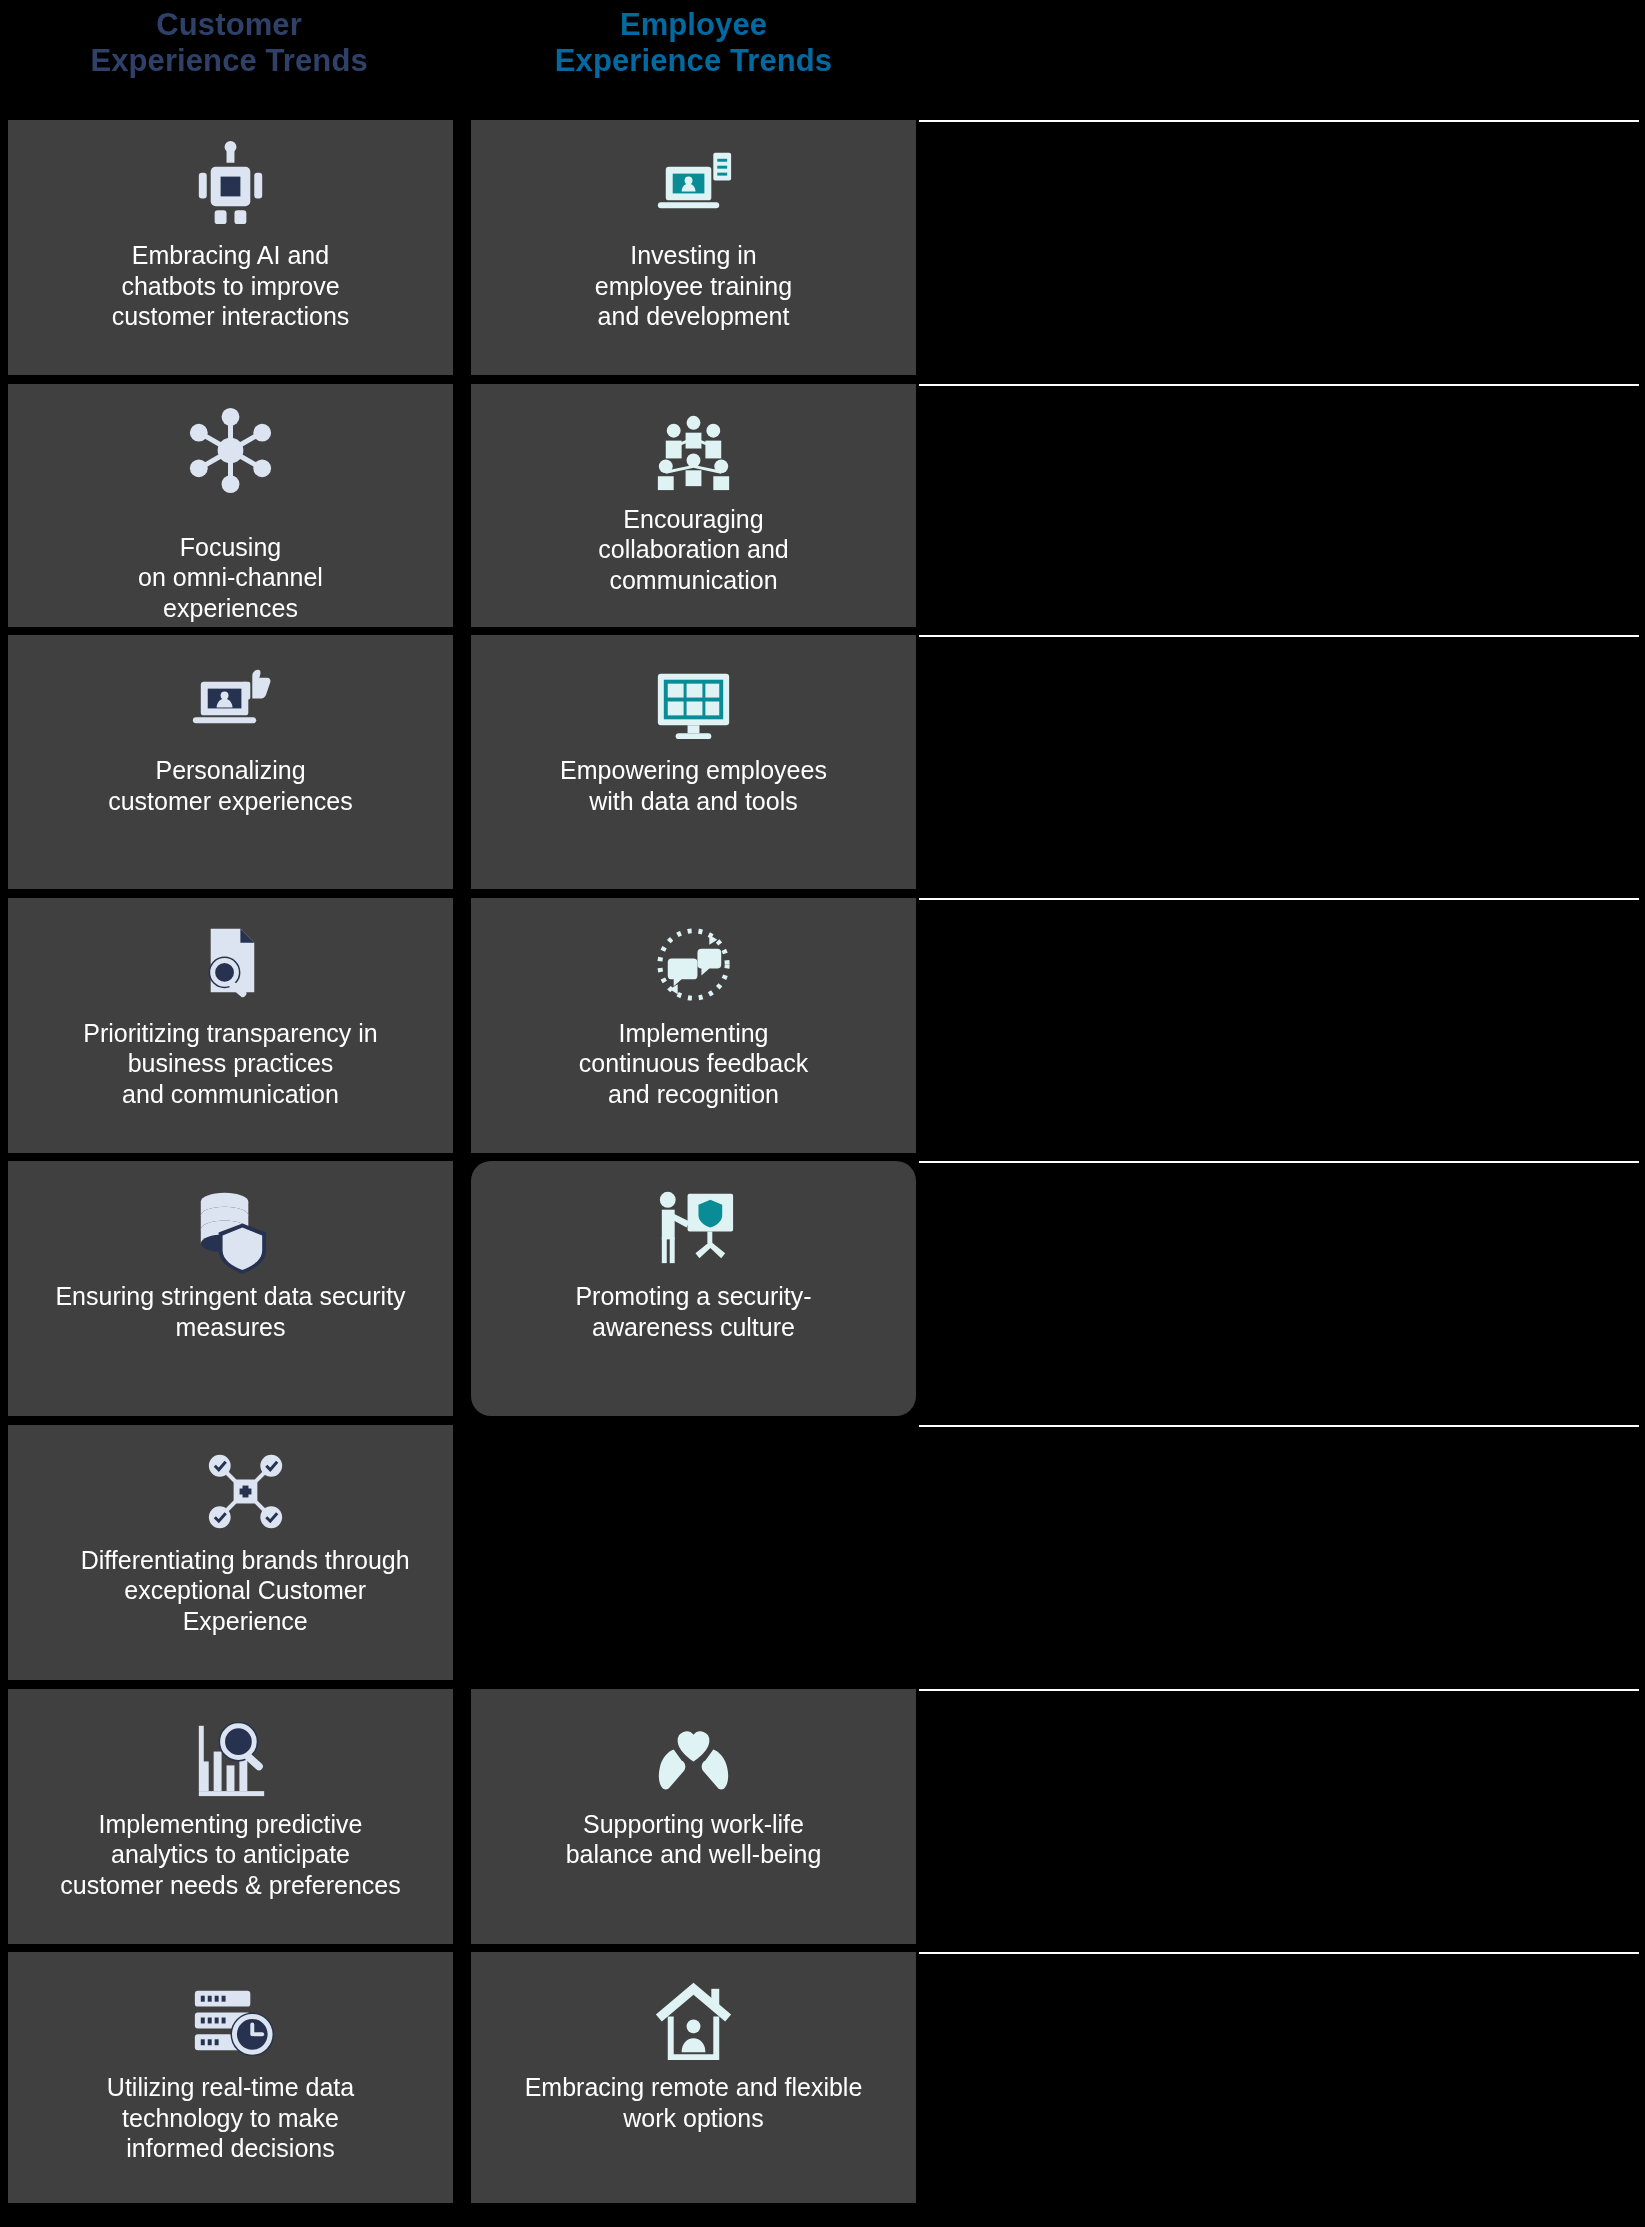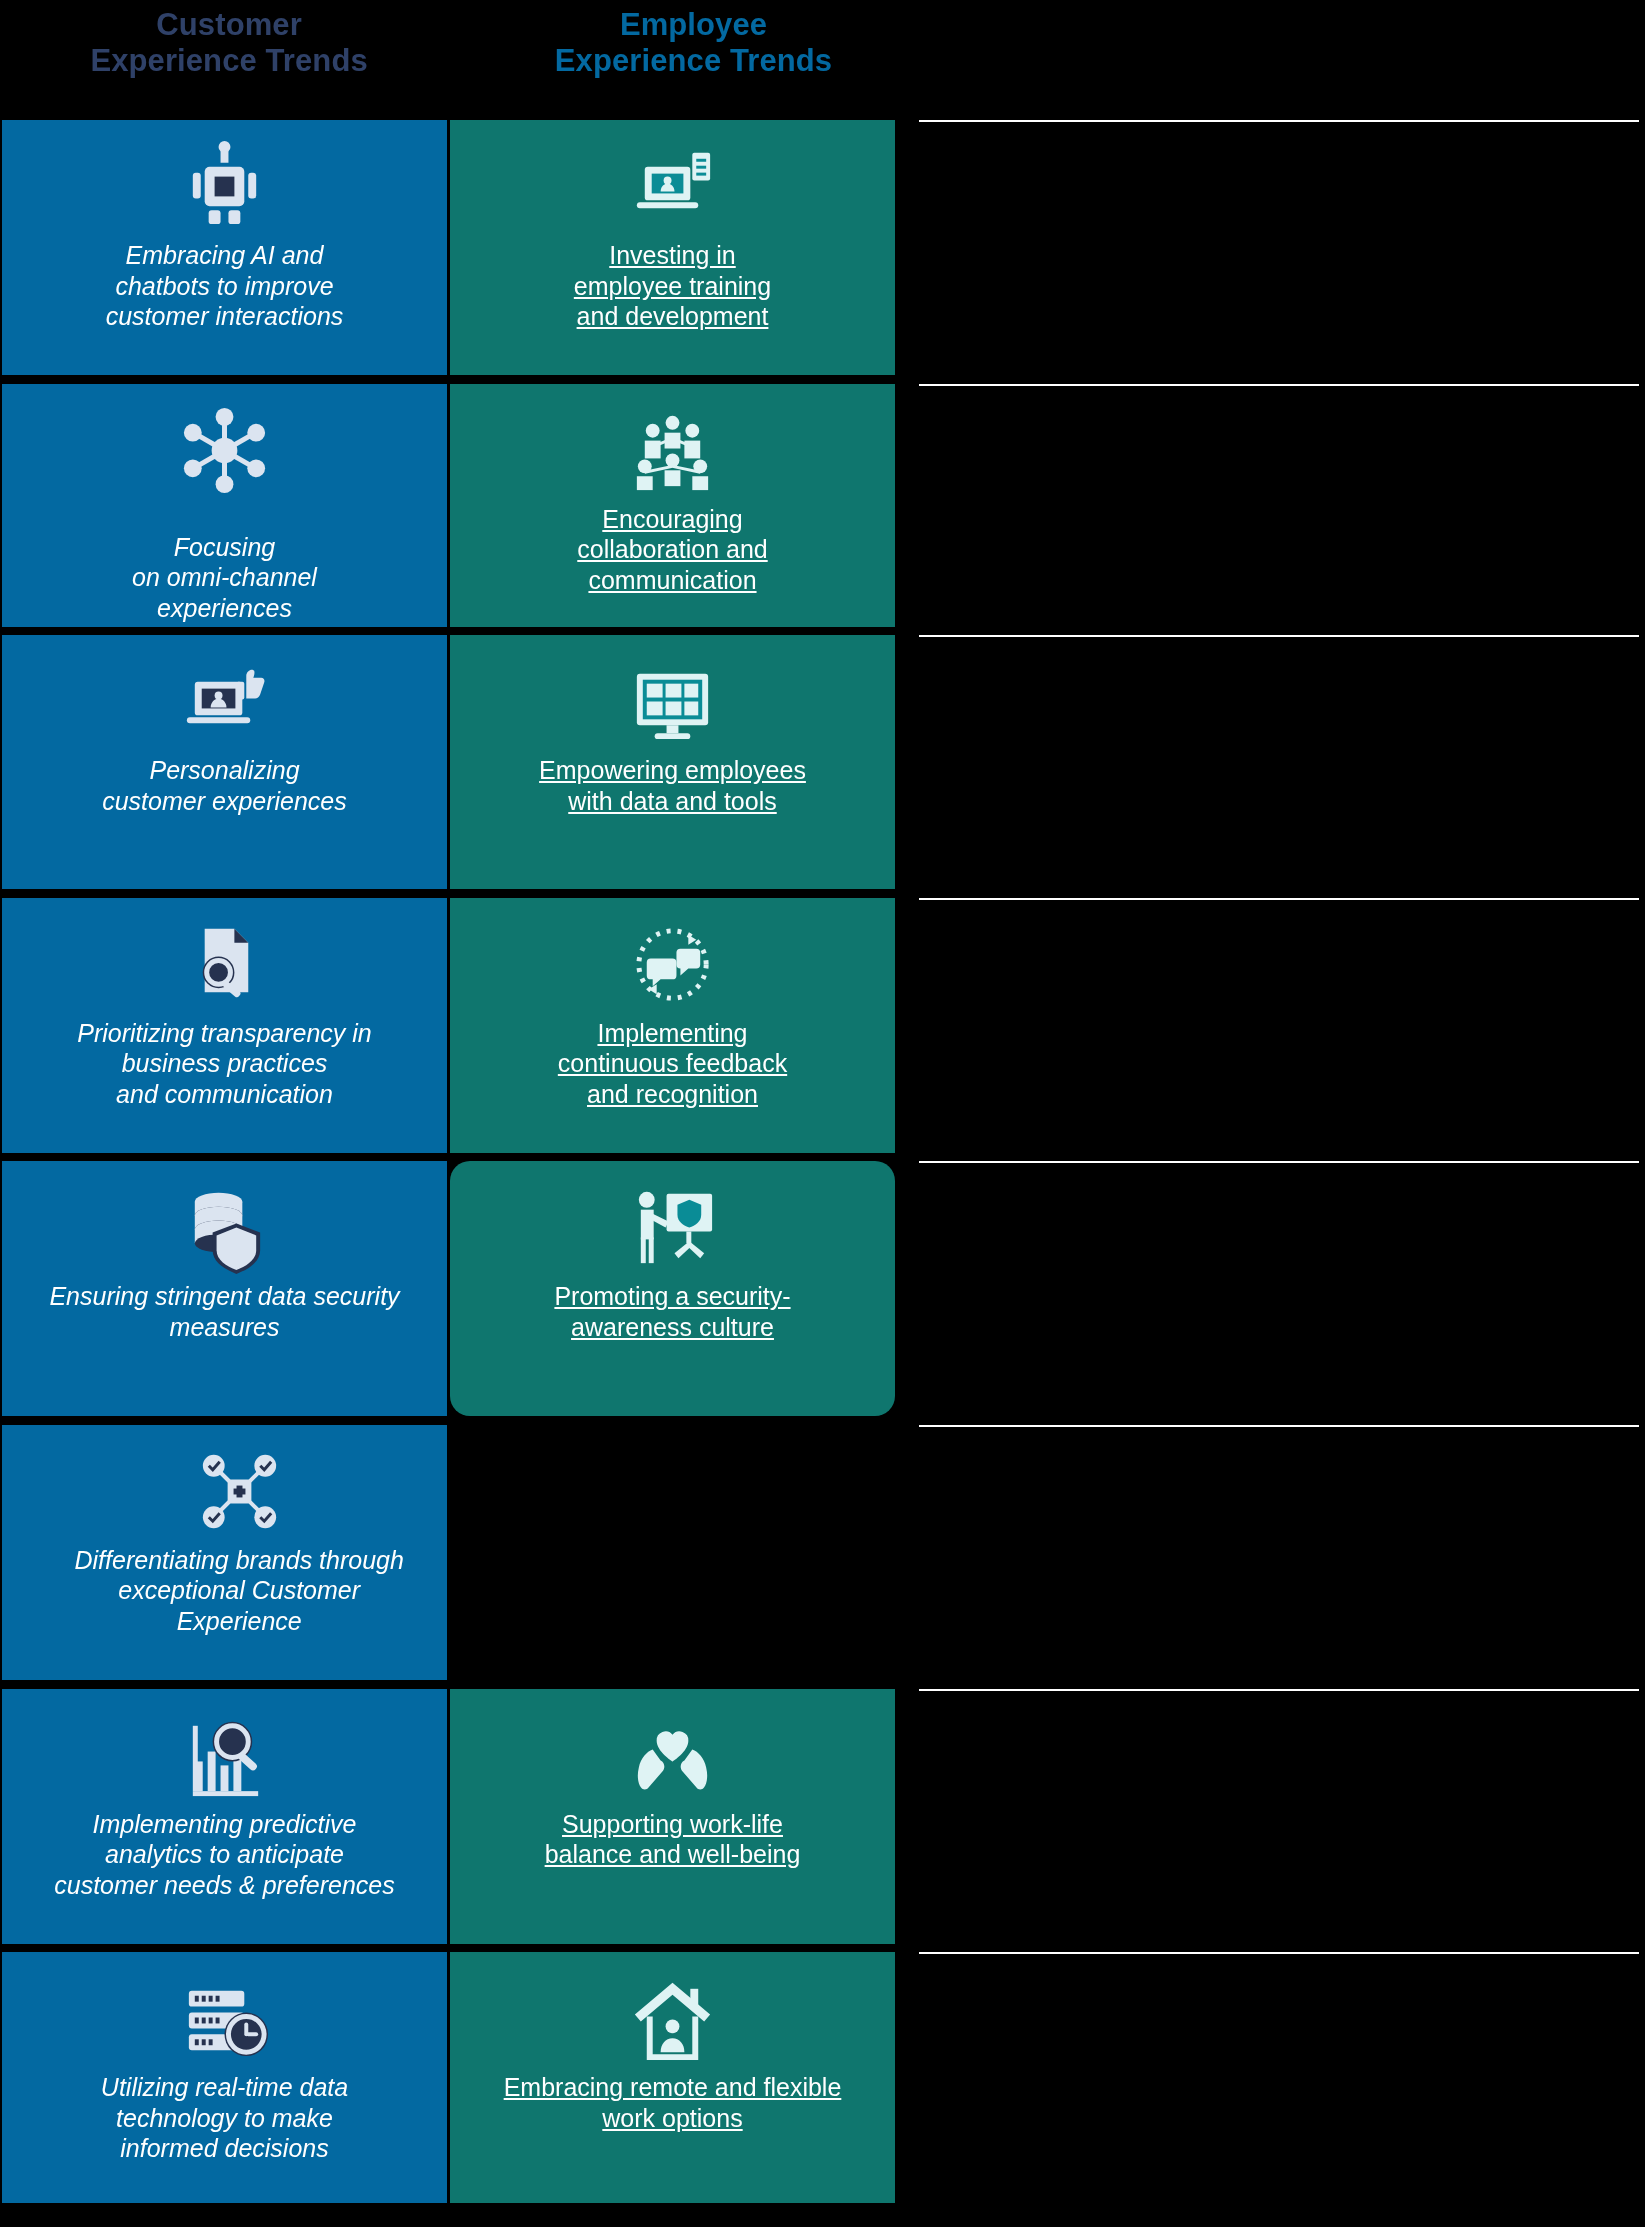--- a/index.html
+++ b/index.html
@@ -68,28 +68,26 @@
     top: 0;
     width: 445px;
     box-sizing: border-box;
     display: flex;
     flex-direction: column;
     align-items: center;
     justify-content: flex-start;
     padding: 17px 14.6px 14.6px 14.6px;
   }
   .card.cx {
-    left: 2px;
-    background: #0369a1;
-    font-style: italic;
+    left: 8px;
+    background: #404040;
   }
   .card.ex {
-    left: 450px;
-    background: #0f766e;
-    text-decoration: underline;
+    left: 471px;
+    background: #404040;
   }
   .card .icon {
     width: 139px;
     height: 99px;
     display: flex;
     align-items: center;
     justify-content: center;
     margin-bottom: 4px;
   }
   .card .icon svg {

